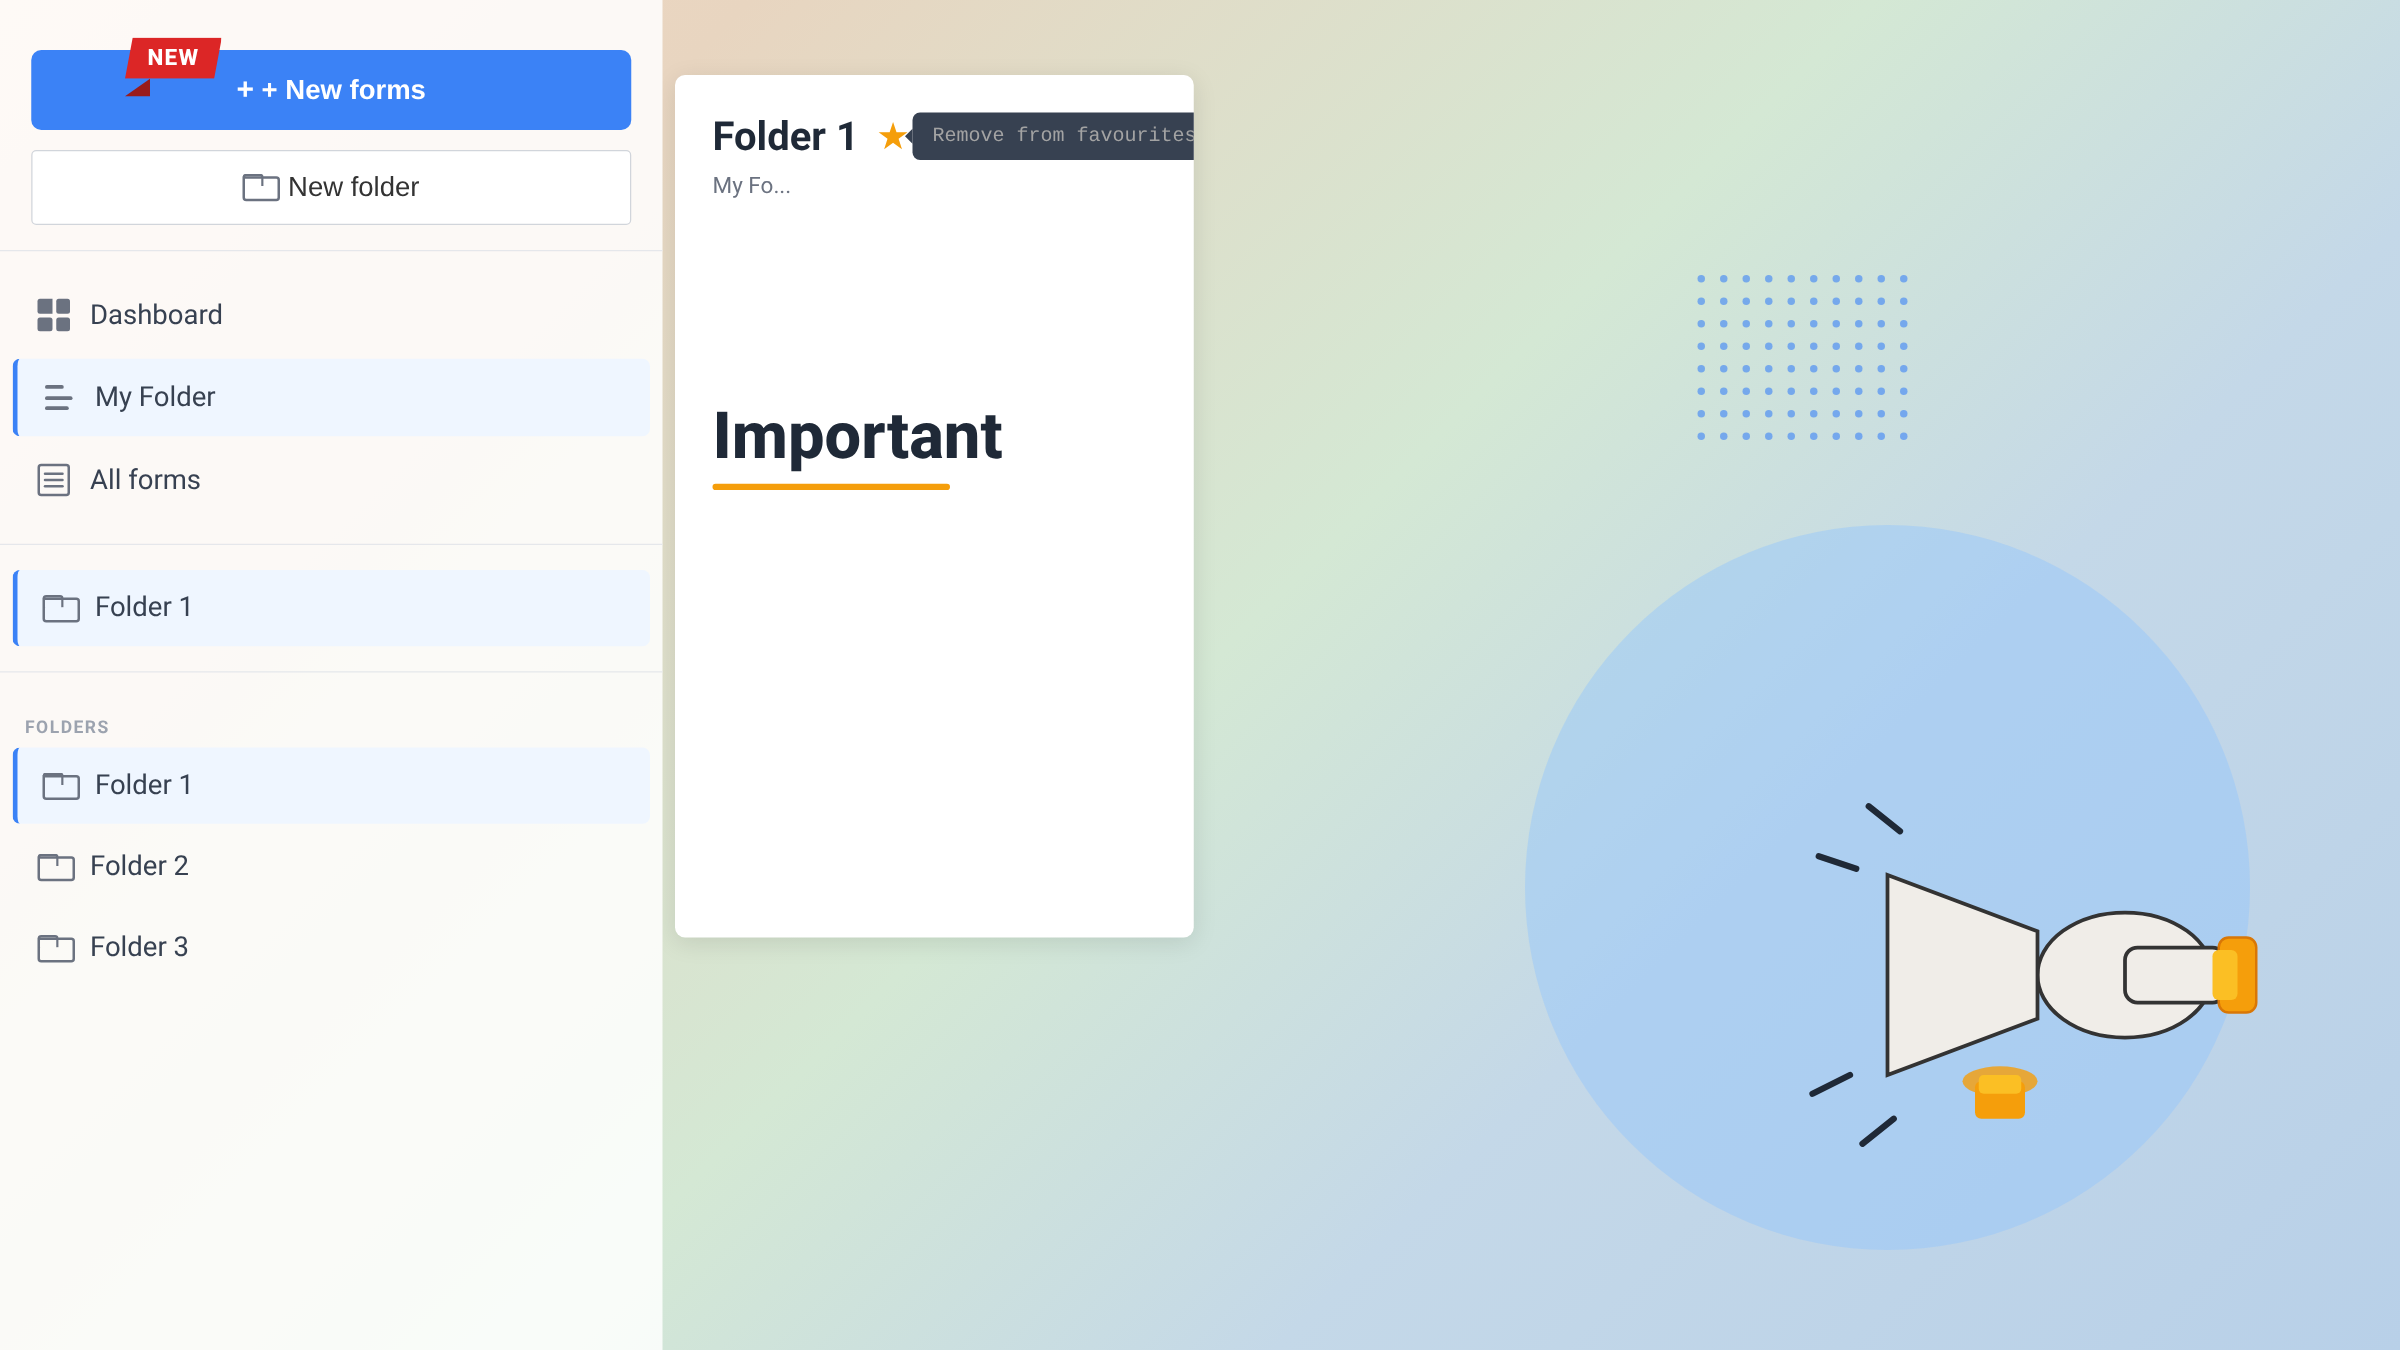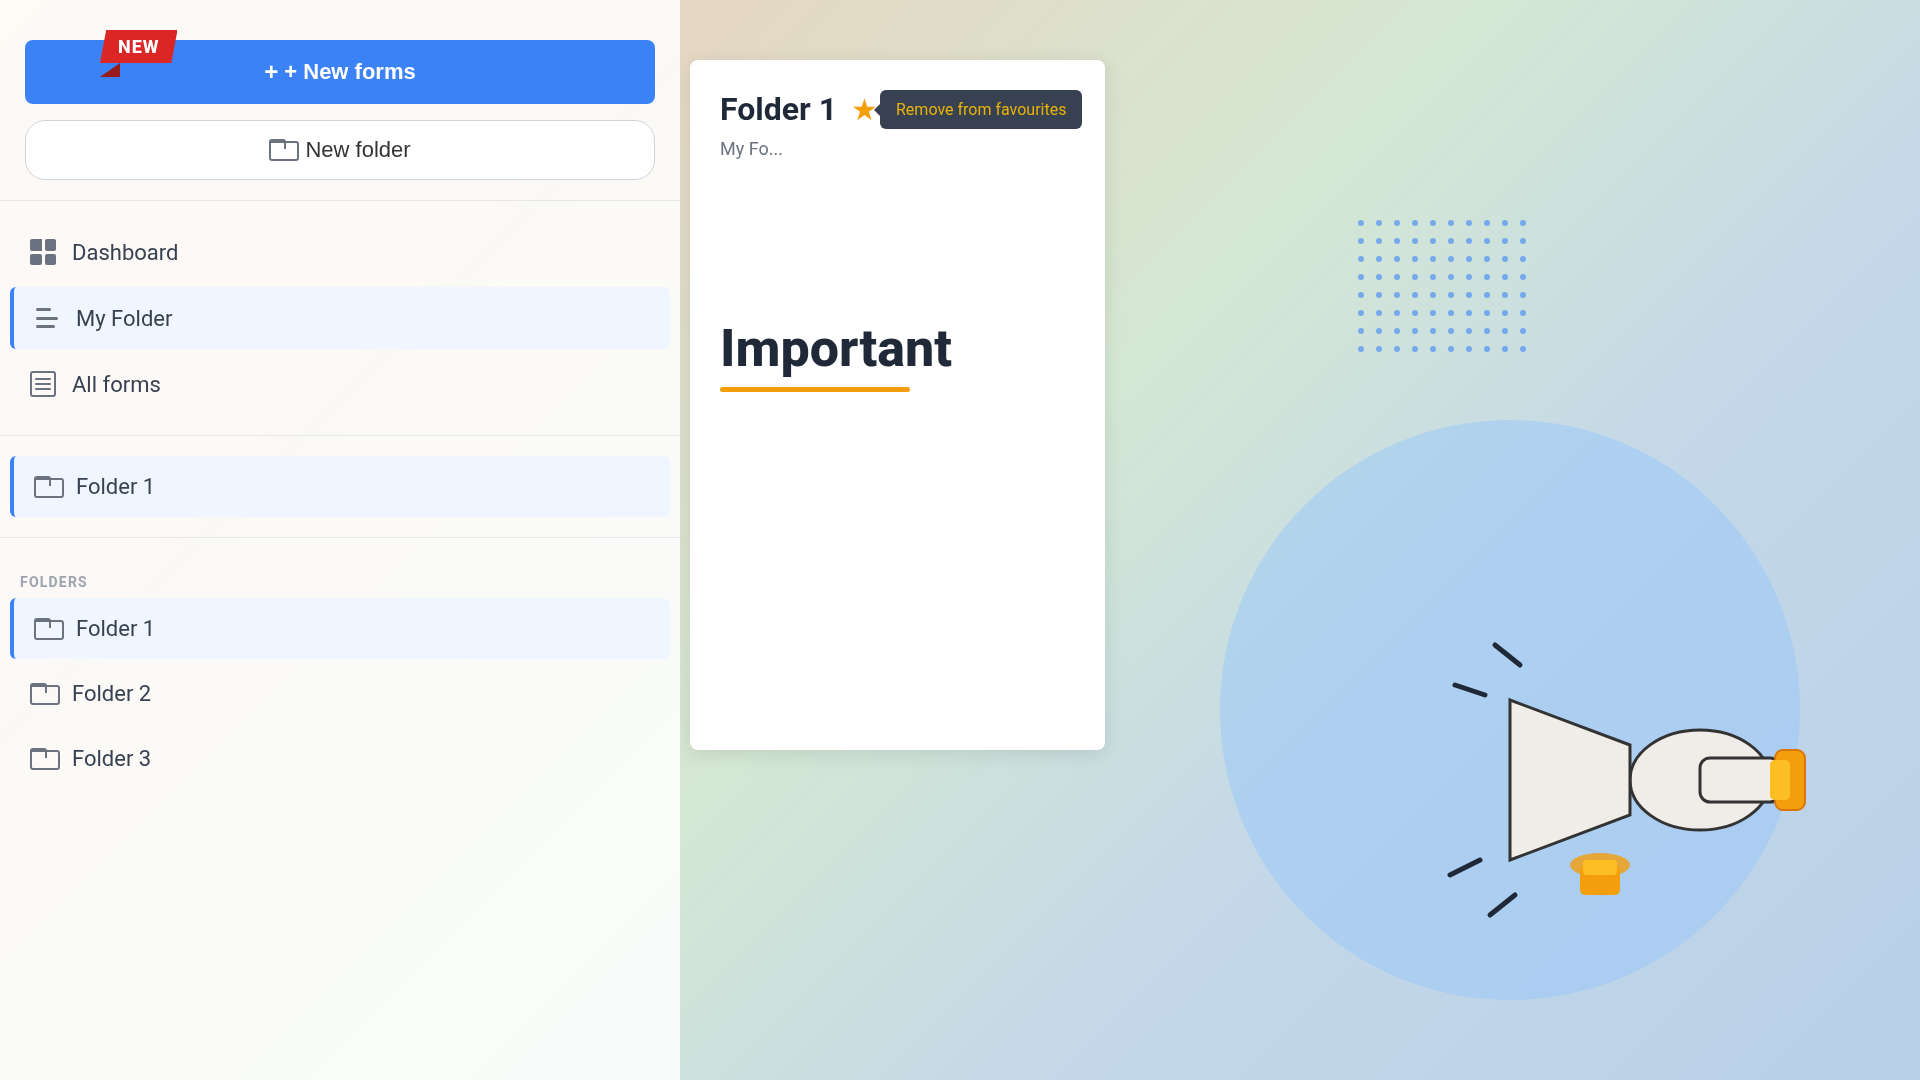--- a/index.html
+++ b/index.html
@@ -13,21 +13,21 @@
 
     .main-container {
       display: flex;
       width: 1920px;
       height: 1080px;
       position: relative;
     }
 
     
     .sidebar {
-      width: 680px;
+      width: 530px;
       height: 100%;
       background: rgba(255,255,255,0.85);
       position: relative;
       padding: 20px 0;
       z-index: 10;
       flex-shrink: 0;
     }
 
     
     .new-badge {
@@ -75,21 +75,21 @@
       justify-content: center;
       gap: 10px;
       margin-bottom: 16px;
     }
 
     .btn-new-folder {
       width: 100%;
       background: white;
       color: #333;
       border: 1.5px solid #d1d5db;
-      border-radius: 20px;
+      border-radius: 4px;
       padding: 16px 20px;
       font-size: 22px;
       font-weight: 400;
       cursor: pointer;
       display: flex;
       align-items: center;
       justify-content: center;
       gap: 10px;
     }
 
@@ -249,26 +249,27 @@
       font-size: 30px;
       color: #f59e0b;
       cursor: pointer;
     }
 
     .tooltip {
       position: absolute;
       top: 0px;
       left: 160px;
       background: #374151;
-      color: #eab308;
+      color: #a3a3a3;
       padding: 10px 16px;
       border-radius: 6px;
       font-size: 16px;
       white-space: nowrap;
       z-index: 100;
+      font-family: Liberation Mono, monospace;
     }
     .tooltip::before {
       content: '';
       position: absolute;
       top: 50%;
       left: -6px;
       transform: translateY(-50%);
       border: 6px solid transparent;
       border-right-color: #374151;
       border-left: none;

